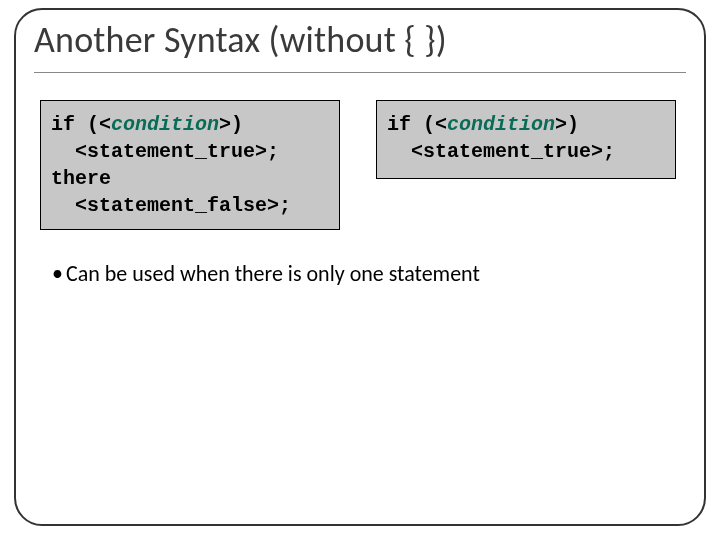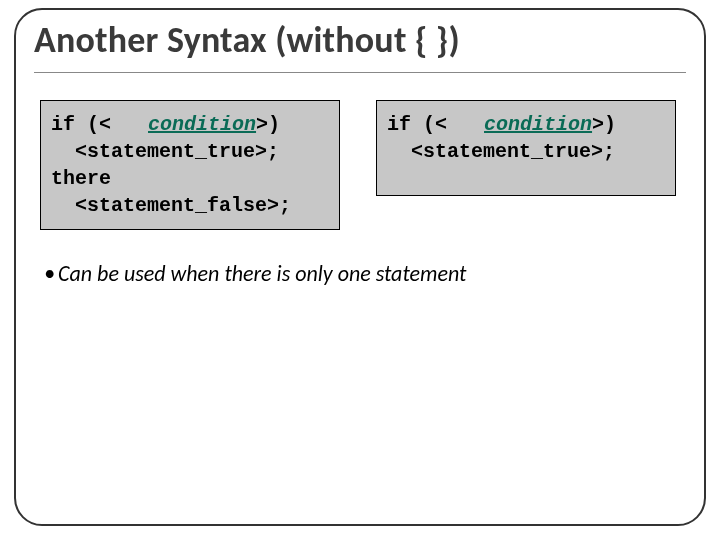--- a/index.html
+++ b/index.html
@@ -25,21 +25,21 @@
     bottom: 14px;
     border: 2px solid #333;
     border-radius: 28px;
   }
   .title {
     position: absolute;
     left: 34px;
     top: 18px;
     font-size: 36px;
     color: #3a3a3a;
-    font-weight: 700;
+    font-weight: 400;
     letter-spacing: 0.2px;
   }
   .title-rule {
     position: absolute;
     left: 34px;
     top: 72px;
     width: 652px;
     height: 0;
     border-top: 1px solid #888;
   }
@@ -52,45 +52,42 @@
     font-weight: bold;
     font-size: 20px;
     line-height: 1.35;
     color: #000;
     padding: 10px 8px 10px 10px;
     white-space: pre;
   }
   .codebox .em {
     font-style: italic;
     color: #0a6b56; 
-    text-decoration: underline;
-    margin-left: 37px;
   }
   .box-left {
     left: 40px;
     top: 100px;
     width: 300px;
     height: 130px;
   }
   .box-right {
     left: 376px;
     top: 100px;
     width: 300px;
-    height: 96px;
+    height: 79px;
   }
   .bullets {
     position: absolute;
     left: 44px;
     top: 258px;
     font-size: 22px;
     color: #000;
   }
   .bullets .row {
-    margin: 2px 0;
-    font-style: italic;
+    margin: 2px 8px;
   }
   .bullets .dot {
     display: inline-block;
     width: 14px;
   }
 </style>
 </head>
 <body>
 
 <div class="slide">

